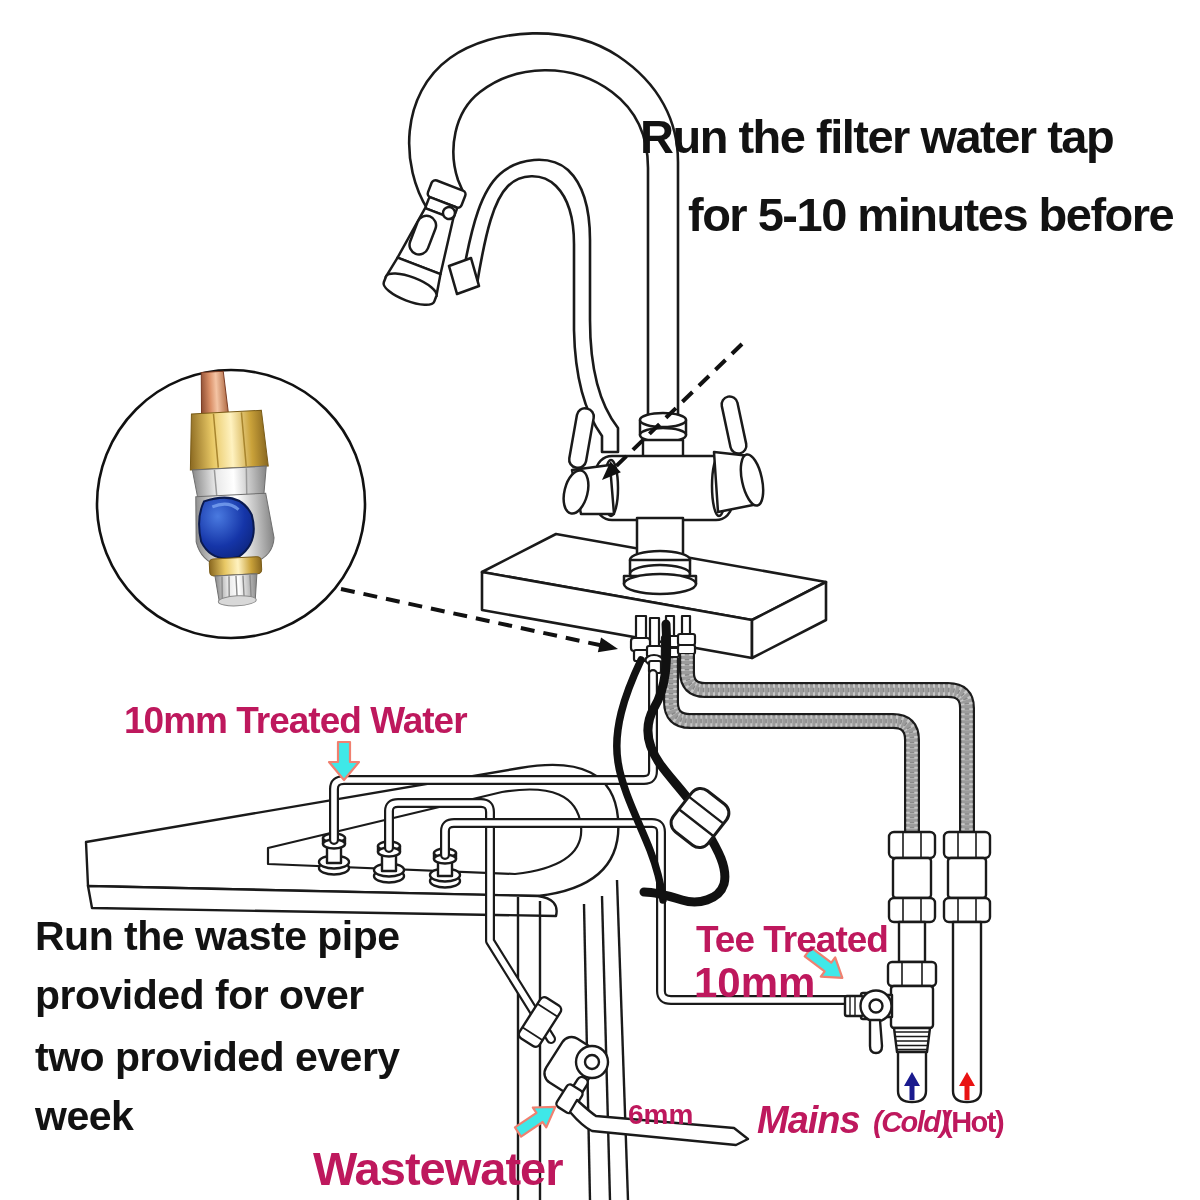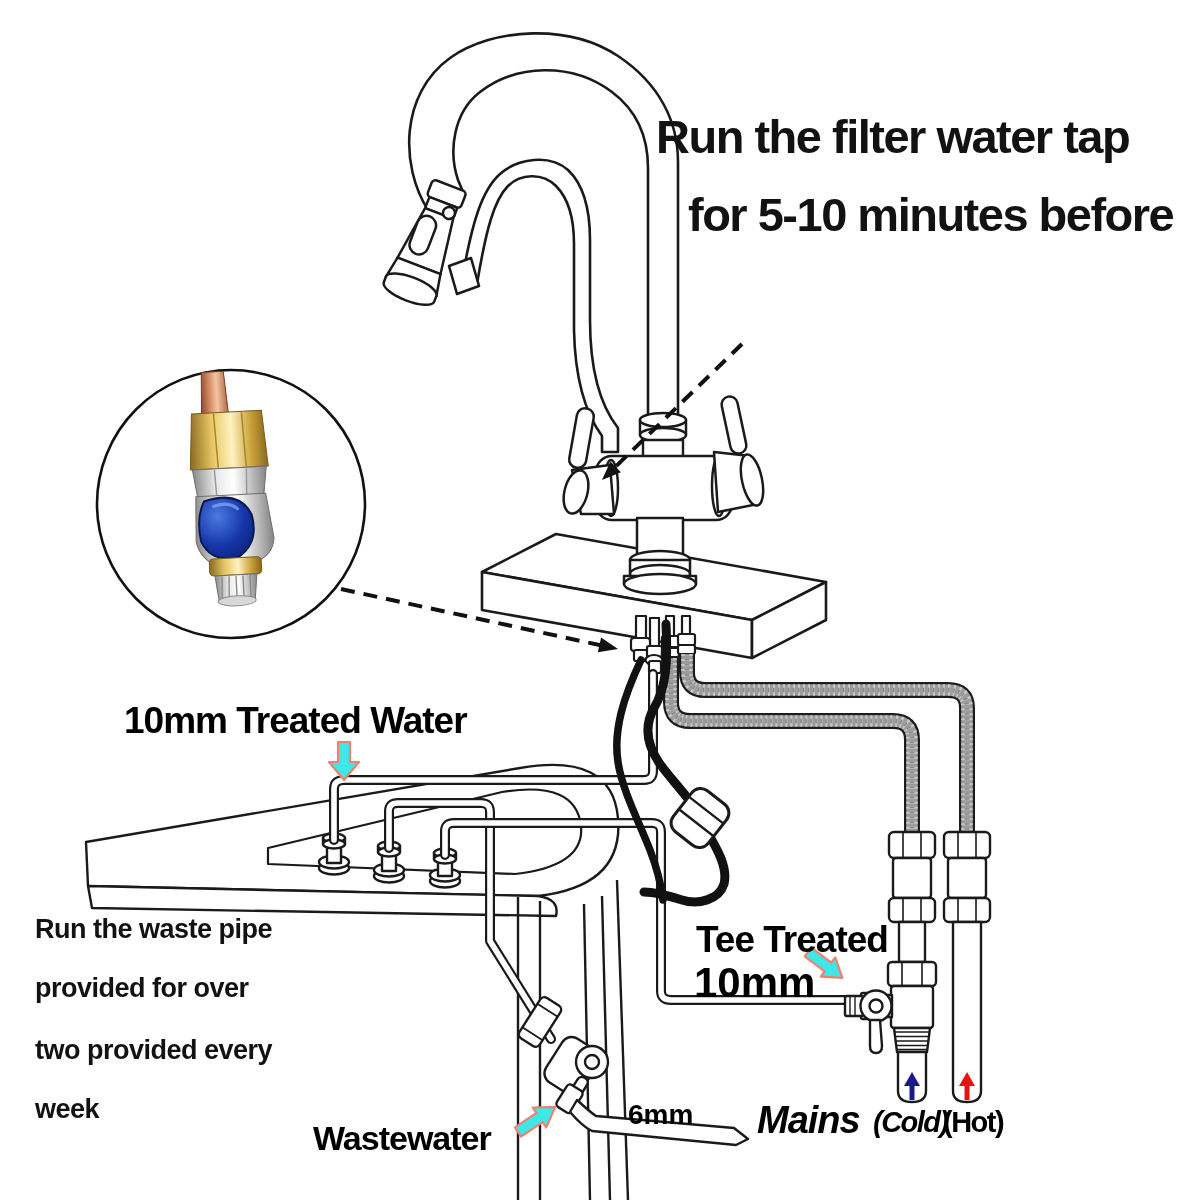--- a/index.html
+++ b/index.html
@@ -1,27 +1,27 @@
 <!DOCTYPE html>
 <html><head>
 <meta charset="utf-8">
 <style>
   html,body{margin:0;padding:0;background:#fff;}
   #stage{position:relative;width:1200px;height:1200px;background:#fff;overflow:hidden;
          font-family:"Liberation Sans", sans-serif;}
   #art{position:absolute;left:0;top:0;}
   .lbl{position:absolute;white-space:nowrap;font-weight:bold;line-height:1.05;}
   .black-note{color:#121212;}
-  .navy{color:#000000;}
+  .navy{color:#be185d;}
   .t-top{font-size:47px;letter-spacing:-1.5px;color:#121212;}
-  .t-waste{font-size:27px;letter-spacing:-0.5px;}
+  .t-waste{font-size:41px;letter-spacing:-0.5px;}
   .t-treated{font-size:37px;letter-spacing:-1px;}
   .t-tee1{font-size:37px;letter-spacing:-1px;}
   .t-tee2{font-size:42px;letter-spacing:0px;text-align:right;}
-  .t-ww{font-size:34px;letter-spacing:-1px;}
+  .t-ww{font-size:47px;letter-spacing:-1px;margin-top:23px;}
   .t-6mm{font-size:28px;}
   .t-mains{font-size:38px;letter-spacing:-1px;font-style:italic;}
   .t-coldhot{font-size:29px;letter-spacing:-1.5px;}
 </style>
 </head>
 <body>
 
 <div id="stage">
 
 <svg id="art" width="1200" height="1200" viewBox="0 0 1200 1200">
@@ -315,21 +315,21 @@
     <polygon points="338,742 350,742 350,762 359,762 344,780 329,762 338,762"></polygon>
     <g transform="translate(808,952) rotate(37)">
       <polygon points="0,-5.5 25,-5.5 25,-12 43,0 25,12 25,5.5 0,5.5"></polygon>
     </g>
     <g transform="translate(518,1132) rotate(-34)">
       <polygon points="0,-5.5 26,-5.5 26,-12 45,0 26,12 26,5.5 0,5.5"></polygon>
     </g>
   </g>
 </svg>
 
-<div class="lbl t-top" style="left:656px;top:112px;">Run the filter water tap</div>
+<div class="lbl t-top" style="left:640px;top:112px;">Run the filter water tap</div>
 <div class="lbl t-top" style="left:640px;top:190px;margin-left:48px;">for 5-10 minutes before</div>
 
 <div class="lbl t-waste black-note" style="left:35px;top:915px;">Run the waste pipe</div>
 <div class="lbl t-waste black-note" style="left:35px;top:974px;">provided for over</div>
 <div class="lbl t-waste black-note" style="left:35px;top:1036px;">two provided every</div>
 <div class="lbl t-waste black-note" style="left:35px;top:1095px;">week</div>
 
 <div class="lbl t-treated navy" style="left:124px;top:702px;">10mm Treated Water</div>
 
 <div class="lbl t-tee1 navy" style="left:696px;top:921px;">Tee Treated</div>

